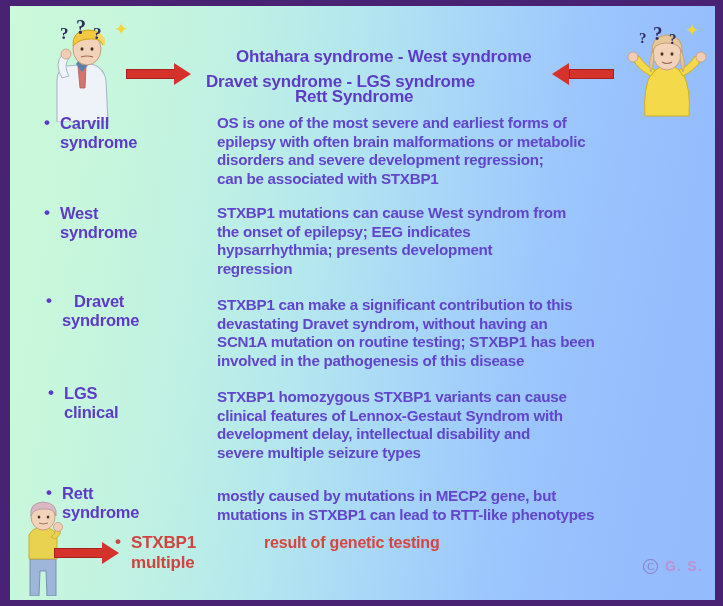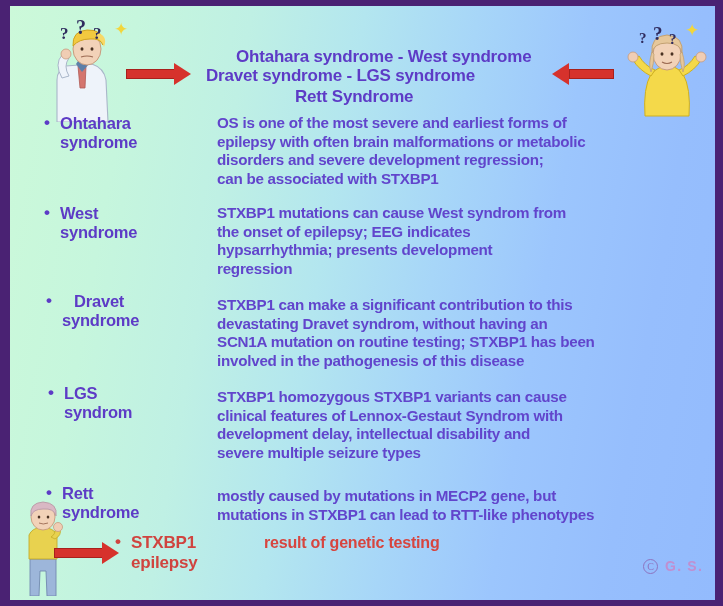--- a/index.html
+++ b/index.html
@@ -188,35 +188,35 @@
       <path d="M35 36 Q31 48 34 56 Q37 48 37 38 Z" fill="#e6c79a" stroke="#c3a172" stroke-width="0.8"></path>
       <path d="M65 36 Q69 48 66 56 Q63 48 63 38 Z" fill="#e6c79a" stroke="#c3a172" stroke-width="0.8"></path>
 
       <ellipse cx="45" cy="38" rx="1.5" ry="1.8" fill="#4a3222"></ellipse>
       <ellipse cx="55" cy="38" rx="1.5" ry="1.8" fill="#4a3222"></ellipse>
       <path d="M45 46 Q50 49 55 46" stroke="#9b6a52" stroke-width="1.1" fill="none"></path>
     </svg>
   </div>
 
   <div class="sub" style="left:182px;top:41px;margin-left:44px;">Ohtahara syndrome - West syndrome</div>
-  <div class="sub" style="left:196px;top:60px;">Dravet syndrome - LGS syndrome</div>
+  <div class="sub" style="left:196px;top:66px;">Dravet syndrome - LGS syndrome</div>
   <div class="sub" style="left:285px;top:81px;">Rett Syndrome</div>
 
   <div class="arrow right" style="left:116px;top:63px;width:65px;">
     <div class="shaft" style="width:49px;"></div>
     <div class="head" style="left:48px;"></div>
   </div>
   <div class="arrow left" style="left:542px;top:63px;width:62px;">
     <div class="shaft" style="width:45px;"></div>
     <div class="head"></div>
   </div>
 
   <div class="lab" style="left:50px;top:108px;width:120px;">
     <span class="bul">•</span>
-    <span style="white-space:pre-line;">Ohtahara
+    <span style="white-space:pre-line;">Carvill
 syndrome</span>
   </div>
   <div class="desc" style="left:207px;top:108px;width:510px;">OS is one of the most severe and earliest forms of
 epilepsy with often brain malformations or metabolic
 disorders and severe development regression;
 can be associated with STXBP1</div>
 
   <div class="lab" style="left:50px;top:198px;width:120px;">
     <span class="bul">•</span>
     <span style="white-space:pre-line;">West
@@ -233,21 +233,21 @@
 syndrome</span>
   </div>
   <div class="desc" style="left:207px;top:290px;width:512px;">STXBP1 can make a significant contribution to this
 devastating Dravet syndrom, without having an
 SCN1A mutation on routine testing; STXBP1 has been
 involved in the pathogenesis of this disease</div>
 
   <div class="lab" style="left:54px;top:378px;width:120px;">
     <span class="bul">•</span>
     <span style="white-space:pre-line;">LGS
-syndrom</span>
+clinical</span>
   </div>
   <div class="desc" style="left:207px;top:382px;width:510px;">STXBP1 homozygous STXBP1 variants can cause
 clinical features of Lennox-Gestaut Syndrom with
 development delay, intellectual disability and
 severe multiple seizure types</div>
 
   <div class="lab" style="left:52px;top:478px;width:120px;">
     <span class="bul">•</span>
     <span style="white-space:pre-line;text-align:center;">Rett
 syndrome</span>
@@ -275,21 +275,21 @@
   </div>
 
   <div class="arrow right" style="left:44px;top:542px;width:67px;">
     <div class="shaft" style="width:49px;"></div>
     <div class="head" style="left:48px;"></div>
   </div>
 
   <div class="redlab" style="left:121px;top:527px;width:120px;">
     <span class="bul">•</span>
     <span style="white-space:pre-line;">STXBP1
-epilepsy</span>
+multiple</span>
   </div>
   <div class="redtxt" style="left:254px;top:528px;">result of genetic testing</div>
 
   <div id="copy">
     <span class="cmark">C</span>
     <span class="gs">G. S.</span>
   </div>
 
 
 </div>

